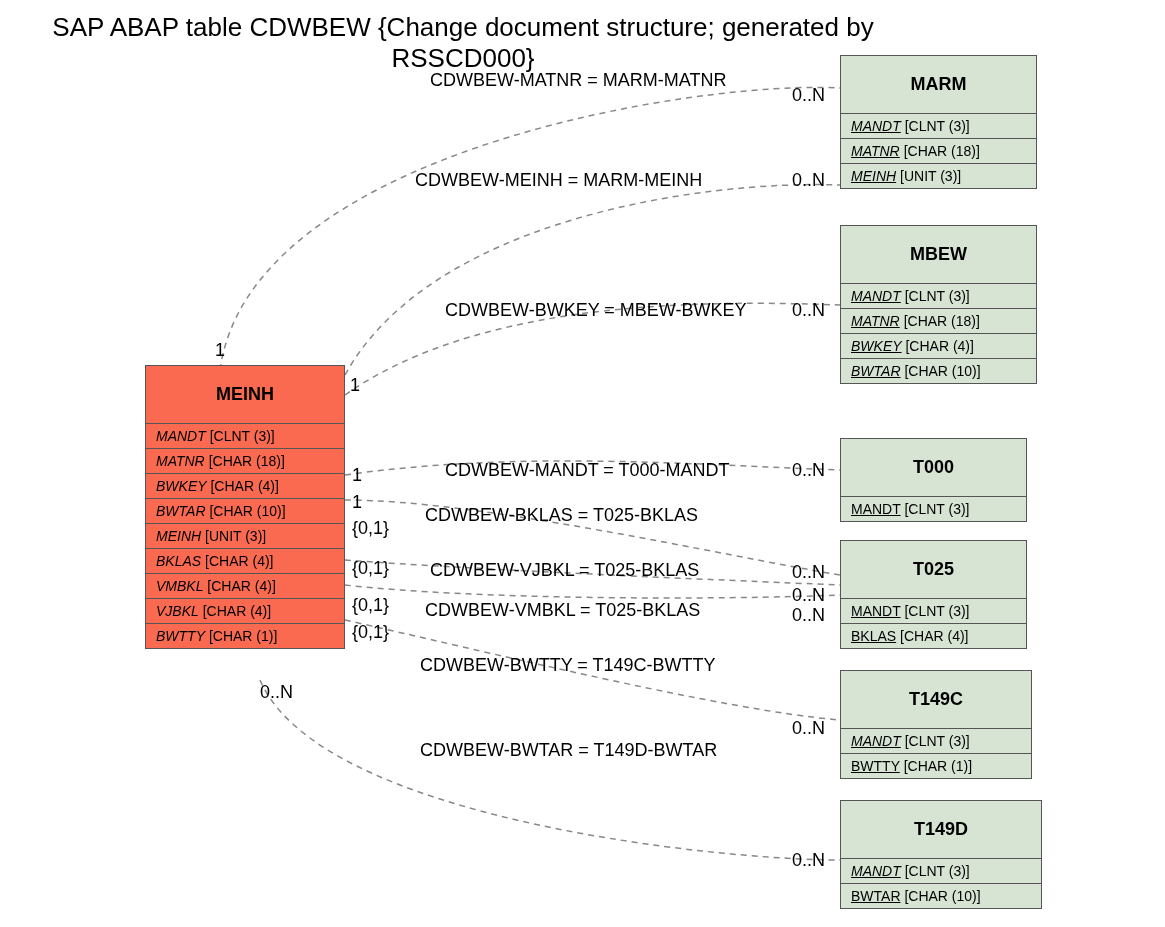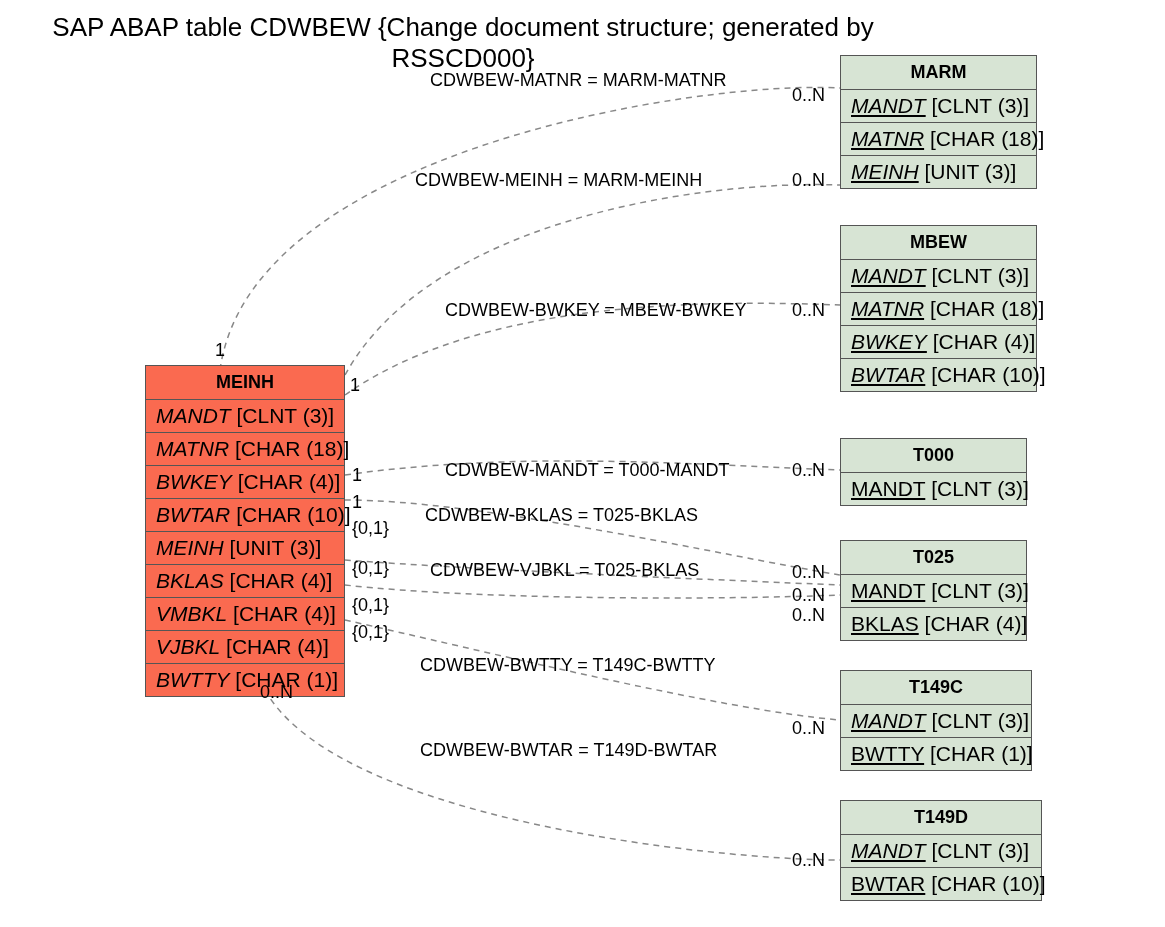--- a/index.html
+++ b/index.html
@@ -1,21 +1,21 @@
 <!DOCTYPE html>
 <html><head>
 <meta charset="utf-8">
 <style>
 html,body{margin:0;padding:0;font-family:Arial,Helvetica,sans-serif;background:#fff}
 .canvas{position:relative;width:926px;height:927px}
 .title{position:absolute;top:12px;left:0;width:100%;text-align:center;font-size:26px;color:#000}
 .entity{position:absolute;border:1px solid #555;background:#d7e4d4}
 .entity.main{background:#fa6a50}
-.entity .hdr{font-weight:bold;text-align:center;padding:6px 10px;border-bottom:1px solid #555;font-size:18px}
-.entity .row{padding:4px 10px;border-bottom:1px solid #555;font-size:21px;white-space:nowrap}
+.entity .hdr{font-weight:bold;text-align:center;padding:18px 10px;border-bottom:1px solid #555;font-size:18px}
+.entity .row{padding:4px 10px;border-bottom:1px solid #555;font-size:14px;white-space:nowrap}
 .entity .row:last-child{border-bottom:none}
 .entity .row em{font-style:italic}
 .entity .row u{text-decoration:underline}
 .lbl{position:absolute;font-size:18px;color:#000;white-space:nowrap}
 svg{position:absolute;top:0;left:0}
 </style>
 </head>
 <body>
 
 <div class="canvas">
@@ -86,20 +86,21 @@
   <div class="row"><u><em>MANDT</em></u> <span>[CLNT (3)]</span></div>
   <div class="row"><u>BWTAR</u> <span>[CHAR (10)]</span></div>
 </div>
 
 <div class="lbl" style="left:430px;top:70px">CDWBEW-MATNR = MARM-MATNR</div>
 <div class="lbl" style="left:415px;top:170px">CDWBEW-MEINH = MARM-MEINH</div>
 <div class="lbl" style="left:445px;top:300px">CDWBEW-BWKEY = MBEW-BWKEY</div>
 <div class="lbl" style="left:445px;top:460px">CDWBEW-MANDT = T000-MANDT</div>
 <div class="lbl" style="left:425px;top:505px">CDWBEW-BKLAS = T025-BKLAS</div>
 <div class="lbl" style="left:430px;top:560px">CDWBEW-VJBKL = T025-BKLAS</div>
+<div class="lbl" style="left:425px;top:600px">CDWBEW-VMBKL = T025-BKLAS</div>
 <div class="lbl" style="left:420px;top:655px">CDWBEW-BWTTY = T149C-BWTTY</div>
 <div class="lbl" style="left:420px;top:740px">CDWBEW-BWTAR = T149D-BWTAR</div>
 
 <div class="lbl" style="left:215px;top:340px">1</div>
 <div class="lbl" style="left:350px;top:375px">1</div>
 <div class="lbl" style="left:352px;top:465px">1</div>
 <div class="lbl" style="left:352px;top:492px">1</div>
 <div class="lbl" style="left:352px;top:518px">{0,1}</div>
 <div class="lbl" style="left:352px;top:558px">{0,1}</div>
 <div class="lbl" style="left:352px;top:595px">{0,1}</div>

